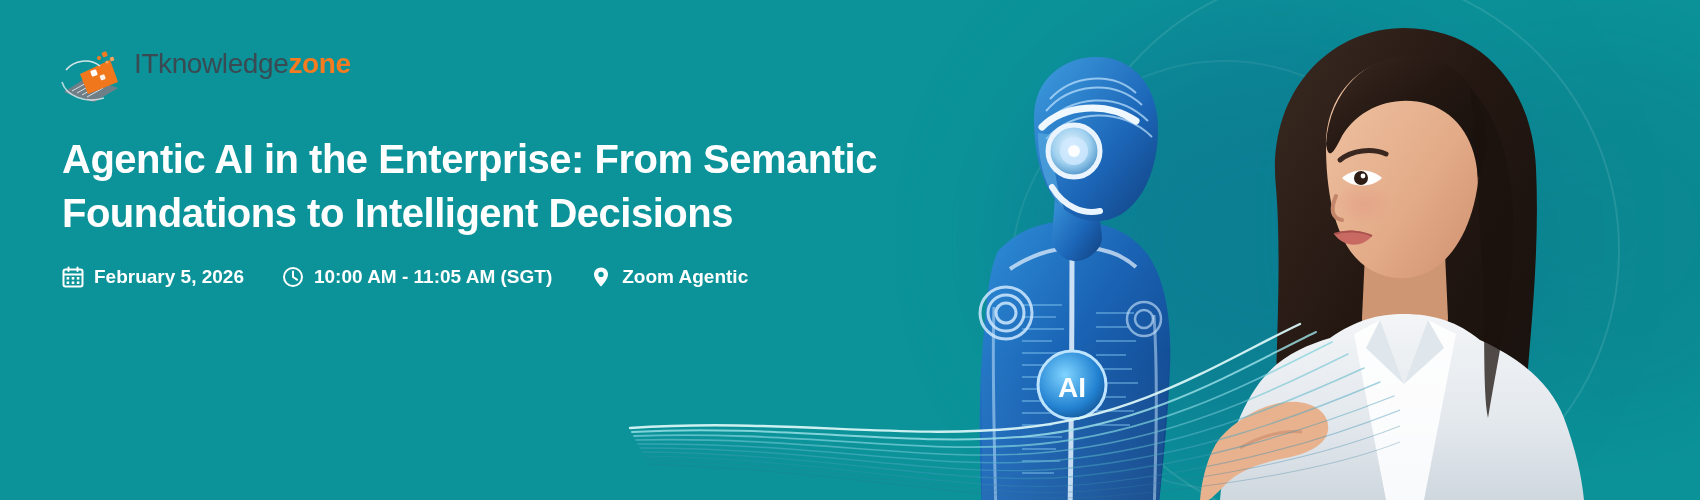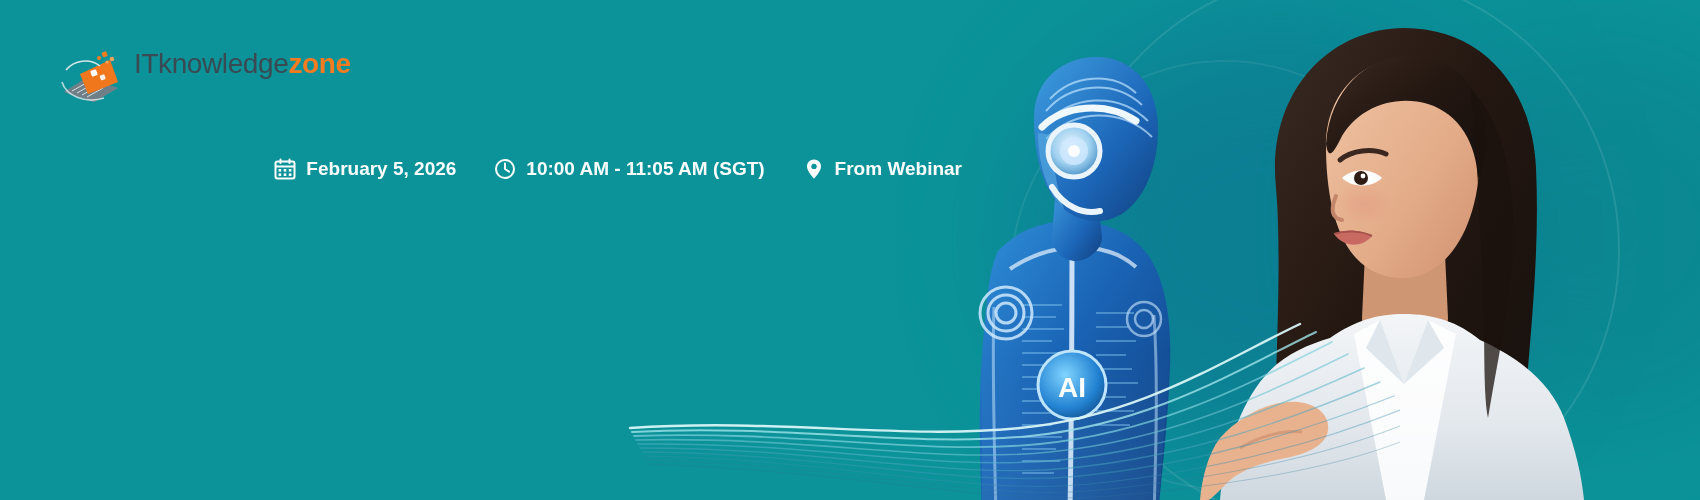--- a/index.html
+++ b/index.html
@@ -66,21 +66,21 @@
     letter-spacing:-0.5px;
   }
   .subhead {
     color:#ffffff;
     font-size:18px;
     font-weight:700;
     margin-top:19px;
     letter-spacing:-0.1px;
   }
 
-  .meta-row { display:flex; align-items:center; margin-top:26px;justify-content:flex-end; }
+  .meta-row { display:flex; align-items:center; margin-top:26px; }
   .meta-item { display:flex; align-items:center; color:#ffffff; font-size:19px; font-weight:700; white-space:nowrap; }
   .meta-item + .meta-item { margin-left:38px; }
   .meta-icon { width:22px; height:22px; margin-right:10px; flex:0 0 auto; display:block; }
   .meta-icon svg { width:100%; height:100%; display:block; }
 </style>
 </head>
 <body>
 
 <div id="banner">
 
@@ -288,20 +288,24 @@
         <path d="M6 22 C14 12 30 10 40 18" stroke="#eceff1" stroke-width="1.6" fill="none" opacity=".9"></path>
         <path d="M2 34 C6 48 26 56 44 50" stroke="#eceff1" stroke-width="1.6" fill="none" opacity=".75"></path>
       </svg>
     </div>
     <div class="logo-words">
       <span class="logo-it">IT</span><span class="logo-knowledge">knowledge</span><span class="logo-zone">zone</span>
     </div>
   </div>
 
   <div class="content">
+    <h1 class="headline">
+      <span>Agentic AI in the Enterprise: From Semantic</span><br>
+      <span>Foundations to Intelligent Decisions</span>
+    </h1>
 
 
     <div class="meta-row">
 
       <div class="meta-item">
         <span class="meta-icon">
           <svg viewBox="0 0 22 22">
             <rect x="1.5" y="3.5" width="19" height="17" rx="2" fill="none" stroke="#ffffff" stroke-width="2"></rect>
             <path d="M1.5 8.5 H20.5" stroke="#ffffff" stroke-width="2"></path>
             <path d="M6.5 1.5 V5 M15.5 1.5 V5" stroke="#ffffff" stroke-width="2" stroke-linecap="round"></path>
@@ -329,19 +333,19 @@
       </div>
 
       <div class="meta-item">
         <span class="meta-icon">
           <svg viewBox="0 0 22 22">
             <path d="M11 1.6 C7 1.6 4 4.6 4 8.5 C4 13.6 11 20.6 11 20.6
                      C11 20.6 18 13.6 18 8.5 C18 4.6 15 1.6 11 1.6 Z" fill="#ffffff"></path>
             <circle cx="11" cy="8.4" r="2.7" fill="#0b9399"></circle>
           </svg>
         </span>
-        <span>From Webinar</span>
+        <span>Zoom Agentic</span>
       </div>
 
     </div>
   </div>
 
 </div>
 
 </body></html>

